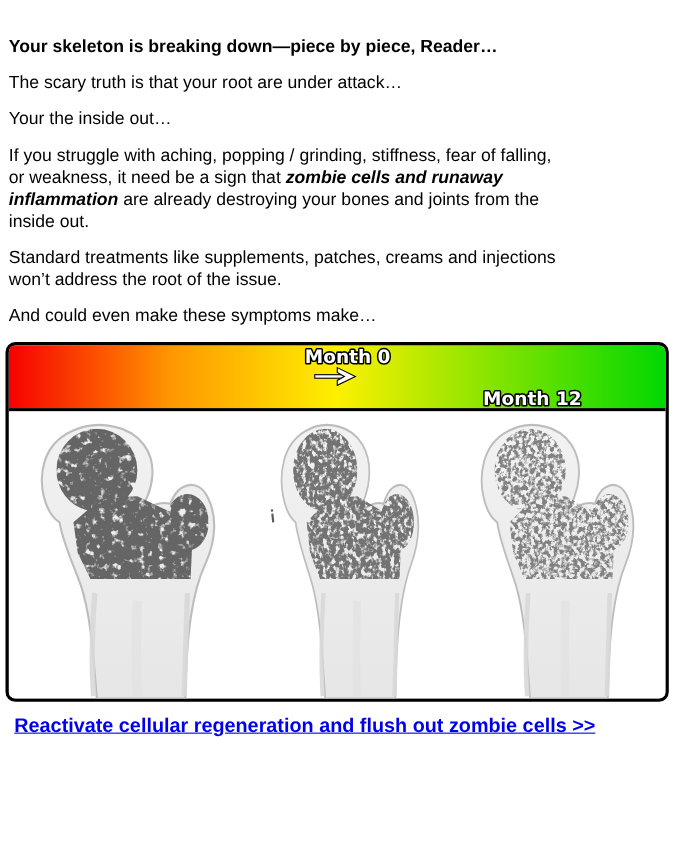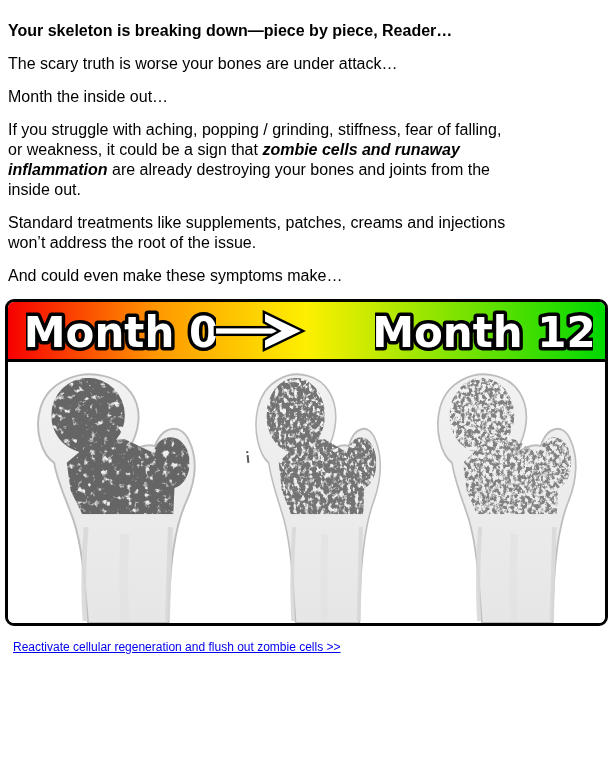--- a/index.html
+++ b/index.html
@@ -5,20 +5,21 @@
   html,body{
     margin:0;
     width:614px;
     height:775px;
     background:#ffffff;
     overflow:hidden;
     font-family:"Liberation Sans","DejaVu Sans",sans-serif;
   }
   .content{
     padding:21px 0 0 5px;
+    margin-top:12px;
   }
   .article p{
     margin:0 3px 13px 3px;
     font-size:16px;
     line-height:20px;
     color:#000;
     white-space:pre-line;
     max-width:560px;
   }
   .article p .b{font-weight:bold;}
@@ -31,20 +32,21 @@
     border-radius:9px;
     overflow:hidden;
     background:#fff;
   }
   .banner{
     height:57px;
     display:flex;
     align-items:center;
     border-bottom:3px solid #000;
     background:linear-gradient(90deg,#f70000,#ff9800,#fdf000,#7fe300,#00d800);
+    flex-direction:column;
   }
   .banner .lbl{display:block;}
   .lbl-start{margin-left:18px;}
   .arrow{margin-left:-4px;}
   .lbl-end{margin-left:auto;margin-right:12px;}
 
   .bones-row{
     position:relative;
     height:261px;
     display:flex;
@@ -69,23 +71,23 @@
     top:-4px;
     left:0;
     width:2px;
     height:2px;
     background:#5a5a5a;
   }
 
   .cta{
     display:inline-block;
     margin:11px 3px 0 8px;
-    font-size:12px;
+    font-size:18px;
     line-height:20px;
-    font-weight:normal;
+    font-weight:bold;
     text-decoration:underline;
     color:#0000ee;
     cursor:pointer;
   }
 </style>
 </head>
 <body>
 
 <svg width="0" height="0" style="position:absolute" aria-hidden="true">
   <defs>
@@ -116,24 +118,24 @@
       <feTurbulence type="fractalNoise" baseFrequency="0.24" numOctaves="4" seed="37" stitchTiles="stitch"></feTurbulence>
       <feColorMatrix type="matrix" values="0 0 0 0 0.22  0 0 0 0 0.22  0 0 0 0 0.22  3 3 3 0 -4"></feColorMatrix>
     </filter>
   </defs>
 </svg>
 
 <main class="content">
 
   <section class="article">
       <p><span class="b">Your skeleton is breaking down—piece by piece, Reader…</span></p>
-      <p><span>The scary truth is worse your bones are under attack…</span></p>
-      <p><span>Month the inside out…</span></p>
+      <p><span>The scary truth is that your root are under attack…</span></p>
+      <p><span>Your the inside out…</span></p>
       <p><span>If you struggle with aching, popping / grinding, stiffness, fear of falling,
-or weakness, it could be a sign that </span><span class="bi">zombie cells and runaway
+or weakness, it need be a sign that </span><span class="bi">zombie cells and runaway
 inflammation</span><span> are already destroying your bones and joints from the
 inside out.</span></p>
       <p><span>Standard treatments like supplements, patches, creams and injections
 won’t address the root of the issue.</span></p>
       <p><span>And could even make these symptoms make…</span></p>
     </section>
 
   <figure class="figure">
     <div class="banner" style="background: linear-gradient(90deg, rgb(247, 0, 0), rgb(255, 152, 0), rgb(253, 240, 0), rgb(127, 227, 0), rgb(0, 216, 0));">
       <svg class="lbl lbl-start" width="190" height="48" viewBox="0 0 190 48">

